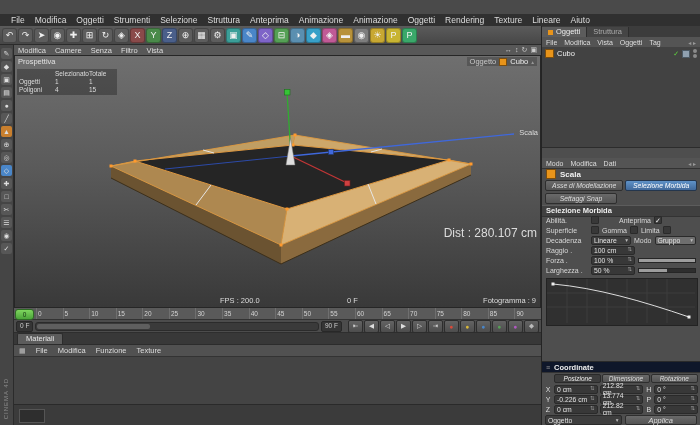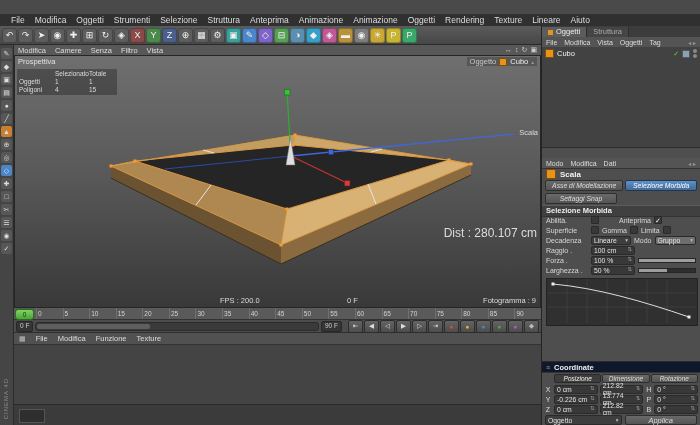--- a/index.html
+++ b/index.html
@@ -366,20 +366,23 @@
           <span class="tp-btn" style="color: rgb(216, 74, 58);">●</span>
           <span class="tp-btn" style="color: rgb(216, 184, 58);">●</span>
           <span class="tp-btn" style="color: rgb(74, 134, 200);">●</span>
           <span class="tp-btn" style="color: rgb(85, 160, 85);">●</span>
           <span class="tp-btn" style="color: rgb(176, 90, 192);">●</span>
           <span class="tp-btn" style="color: rgb(187, 187, 187);">◆</span>
         </span>
     </div>
 
     <div class="materials">
+      <div class="mat-tabs">
+        <span class="mat-tab">Materiali</span>
+      </div>
       <div class="mat-menu">
         <span class="mico">▦</span>
         <span style="display:flex;gap:10px;">
 
         <span>File</span>
             <span>Modifica</span>
             <span>Funzione</span>
             <span>Texture</span>
           </span>
       </div>

